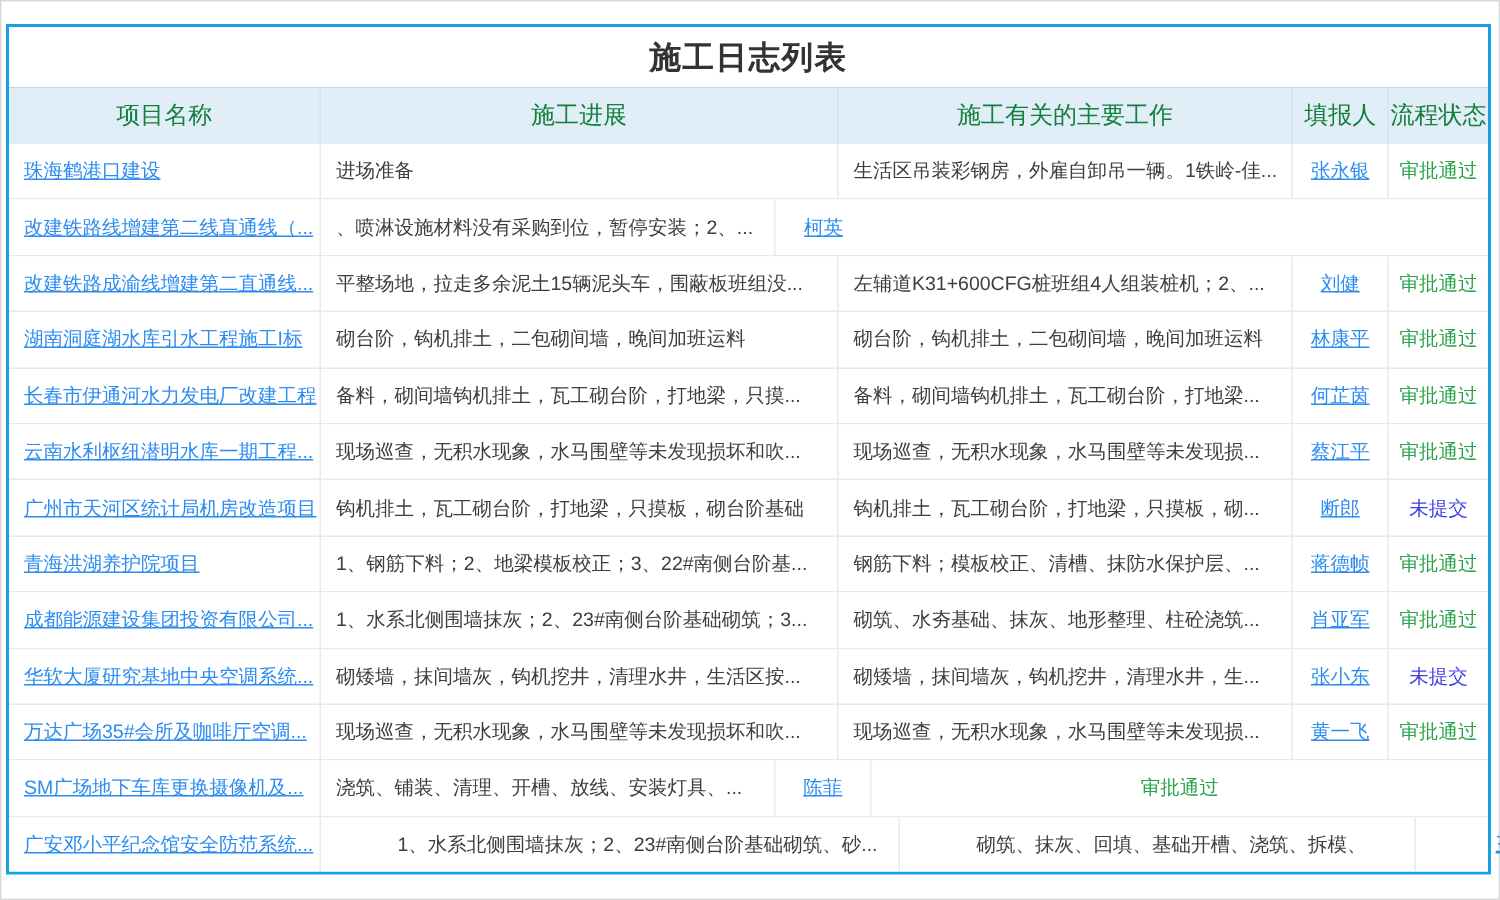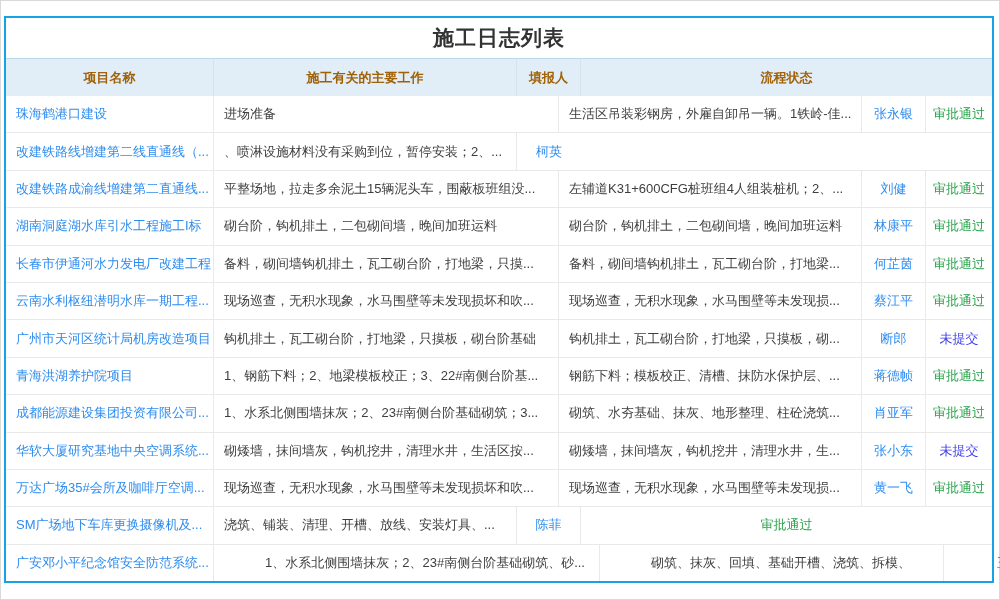--- a/index.html
+++ b/index.html
@@ -44,26 +44,25 @@
   .header-row {
     flex: 0 0 37px;
     display: flex;
     background: var(--header-bg, #e1eef8);
     align-items: stretch;
   }
   .header-cell {
     display: flex;
     align-items: center;
     justify-content: center;
-    font-size: 13px;
-    color: #a16207;
+    font-size: 16px;
+    color: #15803d;
     border-right: 1px solid #d6e2ec;
     overflow: hidden;
     white-space: nowrap;
-    font-weight: bold;
   }
   .header-cell:last-child { border-right: none; }
   .table-body {
     flex: 1 1 auto;
     display: flex;
     flex-direction: column;
   }
   .data-row {
     flex: 1 1 0;
     display: flex;
@@ -81,35 +80,36 @@
     border-right: 1px solid #e7eaed;
     overflow: hidden;
     white-space: nowrap;
   }
   .cell:last-child { border-right: none; }
   .col-1 { width: 208px; flex: 0 0 208px; }
   .col-2 { width: 345px; flex: 0 0 345px; }
   .col-3 { width: 303px; flex: 0 0 303px; }
   .col-4 { width: 64px;  flex: 0 0 64px; justify-content: center; padding: 0 2px; }
   .col-5 { flex: 1 1 auto; justify-content: center; padding: 0 2px; }
-  .link-text { color: var(--link, #2d8cf0); cursor: pointer; }
+  .link-text { color: var(--link, #2d8cf0); cursor: pointer; text-decoration: underline; }
   .status-text { font-weight: normal; }
 </style>
 </head>
 <body>
 
 <div class="page-frame"></div>
 
 <div class="log-table">
   <div class="title-bar">
     <h1>施工日志列表</h1>
   </div>
 
   <div class="header-row">
     <div class="header-cell col-1">项目名称</div>
+    <div class="header-cell col-2">施工进展</div>
     <div class="header-cell col-3">施工有关的主要工作</div>
     <div class="header-cell col-4">填报人</div>
     <div class="header-cell col-5">流程状态</div>
   </div>
 
   <div class="table-body">
   <div class="data-row">
     <div class="cell col-1 link-text">珠海鹤港口建设</div>
     <div class="cell col-2">进场准备</div>
     <div class="cell col-3">生活区吊装彩钢房，外雇自卸吊一辆。1铁岭-佳...</div>

